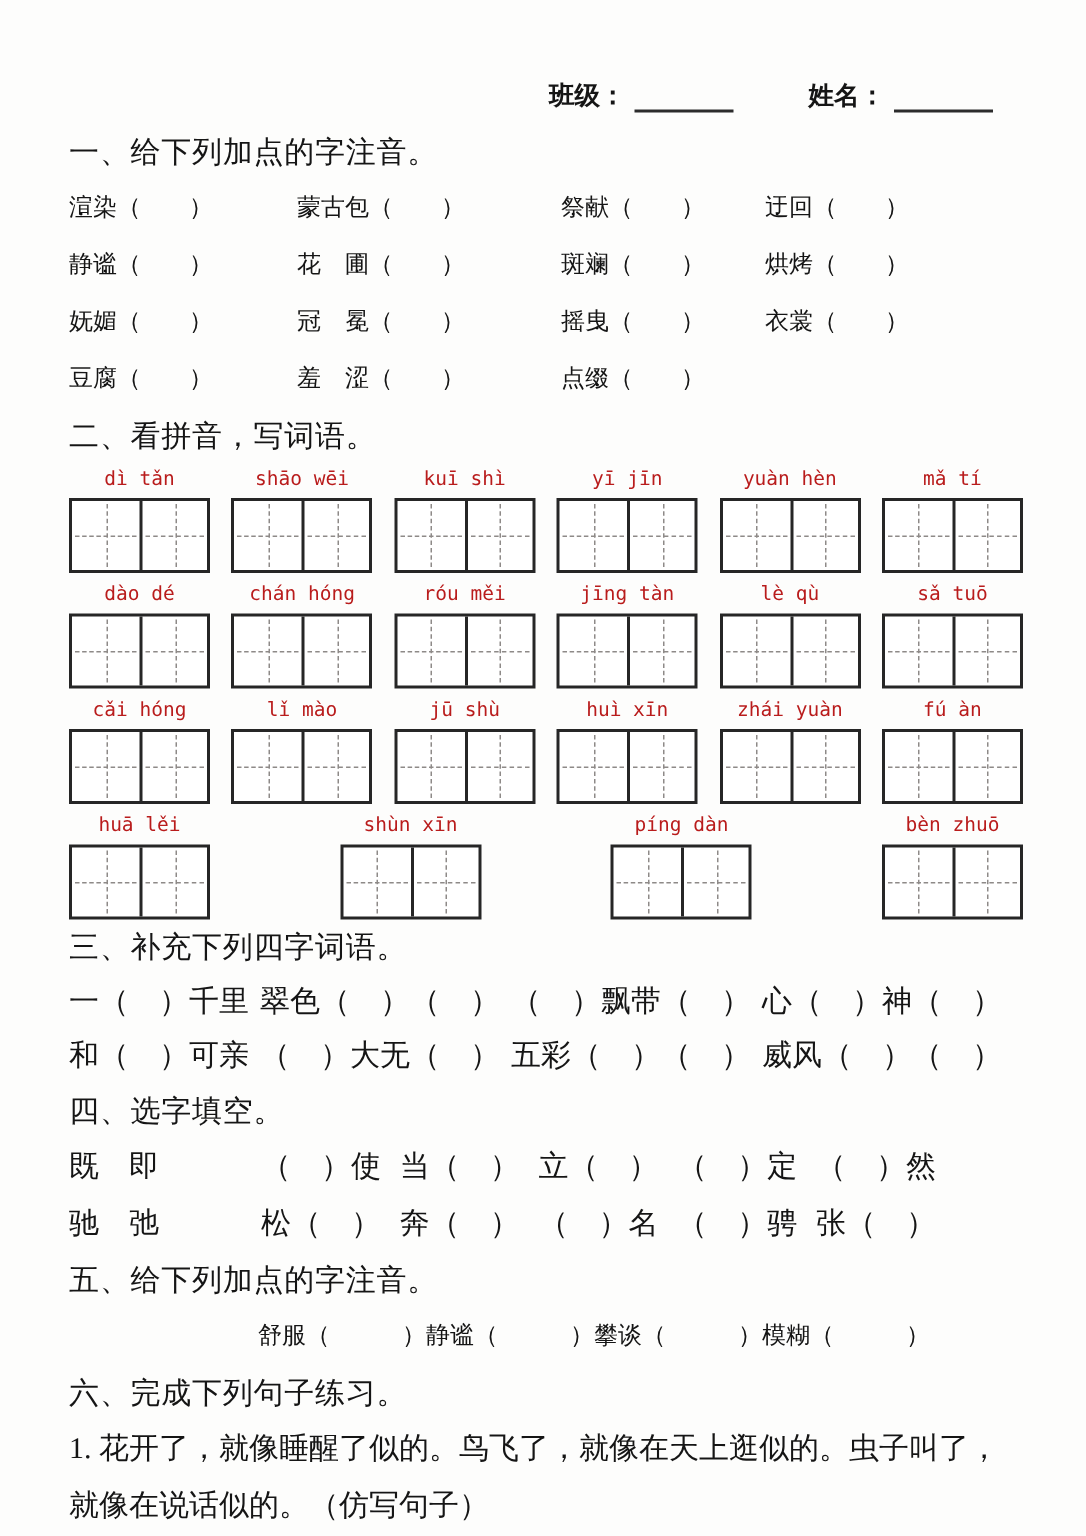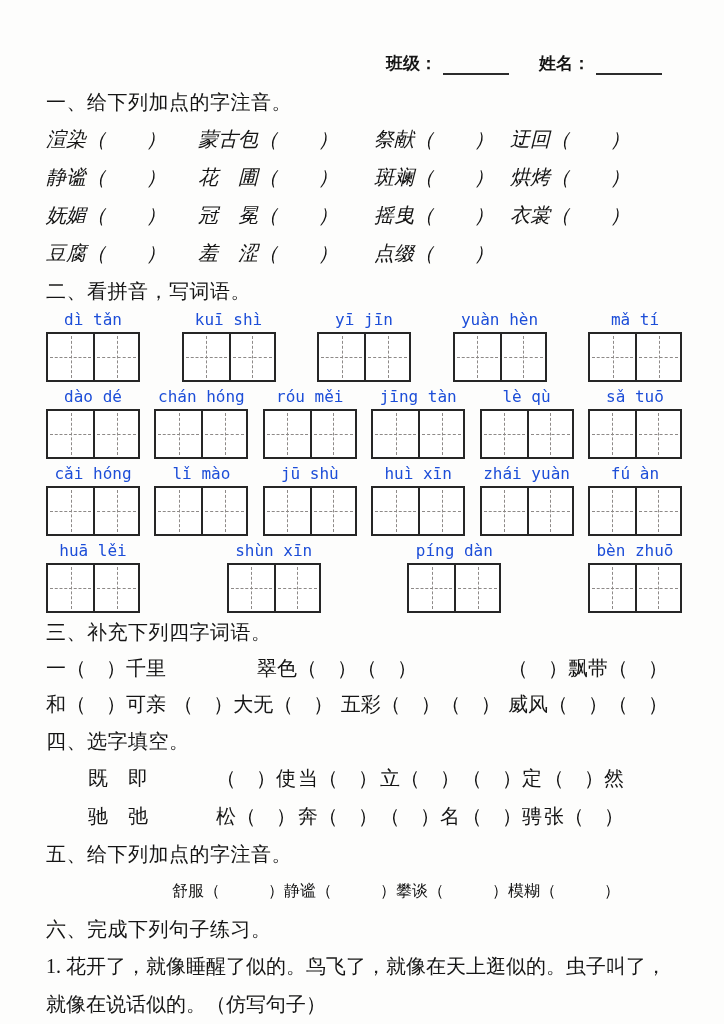--- a/index.html
+++ b/index.html
@@ -15,59 +15,59 @@
 
   
   .header {
     display: flex; justify-content: flex-end; align-items: flex-end;
     font-size: 17px; font-weight: bold; padding-right: 20px; margin-bottom: 12px;
   }
   .blank-line {
     display: inline-block; width: 66px; height: 1.05em;
     border-bottom: 2px solid #2c2c2c; margin-left: 6px;
   }
-  .name-label { margin-left: 30px; }
+  .name-label { margin-left: 50px; }
 
   .sec-title { font-size: 20px; line-height: 30px; margin: 4px 0 3px; letter-spacing: 0.5px; }
 
   
   .s1-grid {
     display: grid; grid-template-columns: 152px 176px 136px auto;
-    font-size: 20px; line-height: 38px; font-style: italic;
+    font-size: 16px; line-height: 38px;
   }
   .s1-item { white-space: nowrap; }
   .dotchar { position: relative; display: inline-block; }
   .dotchar::after {
     content: "•"; position: absolute; left: 50%; transform: translateX(-50%);
     bottom: -0.48em; font-size: 0.5em; color: #111;
   }
 
   
   .s2-row { display: flex; justify-content: space-between; margin-bottom: 4px; }
   .s2-cell { text-align: center; }
   .pinyin {
     font-family: "DejaVu Sans Mono", monospace;
-    font-size: 16px; line-height: 21px; white-space: nowrap; margin-bottom: 2px; color: #1d4ed8;
+    font-size: 13px; line-height: 21px; white-space: nowrap; margin-bottom: 2px; color: #b91c1c;
   }
   .tzg-pair { display: flex; border: 2px solid #262626; width: max-content; margin: 0 auto; background: #fff; }
   .tzg { width: 45px; height: 46px; position: relative; }
   .tzg + .tzg { border-left: 2px solid #262626; }
   .tzg::before {
     content: ""; position: absolute; left: 2px; right: 2px; top: 50%;
     border-top: 1.5px dashed #8e8a88;
   }
   .tzg::after {
     content: ""; position: absolute; top: 2px; bottom: 2px; left: 50%;
     border-left: 1.5px dashed #8e8a88;
   }
 
   
   .s3-row { display: flex; justify-content: space-between; font-size: 20px; line-height: 36px; padding-right: 14px; white-space: nowrap; }
   .s4-row { display: flex; font-size: 20px; line-height: 38px; white-space: nowrap; }
-  .s4-choices { width: 128px; margin-left: 42px; }
+  .s4-choices { width: 128px; }
   .s4-items { flex: 1; display: flex; justify-content: space-between; padding-right: 58px; }
   .s5-row { display: flex; justify-content: flex-end; font-size: 16px; line-height: 38px; padding-right: 62px; white-space: nowrap; }
 
   
   .s6-text { font-size: 20px; line-height: 38px; margin: 2px 0 0; }
 </style>
 </head>
 <body>
 
 <div class="page">
@@ -104,20 +104,27 @@
     <div class="sec-title">二、看拼音，写词语。</div>
     <div class="s2-row">
       <div class="s2-cell">
           <div class="pinyin">dì tǎn</div>
           <div class="tzg-pair">
             <span class="tzg"></span>
             <span class="tzg"></span>
           </div>
         </div>
       <div class="s2-cell">
+          <div class="pinyin">shāo wēi</div>
+          <div class="tzg-pair">
+            <span class="tzg"></span>
+            <span class="tzg"></span>
+          </div>
+        </div>
+      <div class="s2-cell">
           <div class="pinyin">kuī shì</div>
           <div class="tzg-pair">
             <span class="tzg"></span>
             <span class="tzg"></span>
           </div>
         </div>
       <div class="s2-cell">
           <div class="pinyin">yī jīn</div>
           <div class="tzg-pair">
             <span class="tzg"></span>
@@ -258,20 +265,21 @@
         </div>
     </div>
   </div>
 
   <div>
     <div class="sec-title">三、补充下列四字词语。</div>
     <div class="s3-row">
       <span>一（　）千里</span>
       <span>翠色（　）（　）</span>
       <span>（　）飘带（　）</span>
+      <span>心（　）神（　）</span>
     </div>
     <div class="s3-row">
       <span>和（　）可亲</span>
       <span>（　）大无（　）</span>
       <span>五彩（　）（　）</span>
       <span>威风（　）（　）</span>
     </div>
   </div>
 
   <div>

